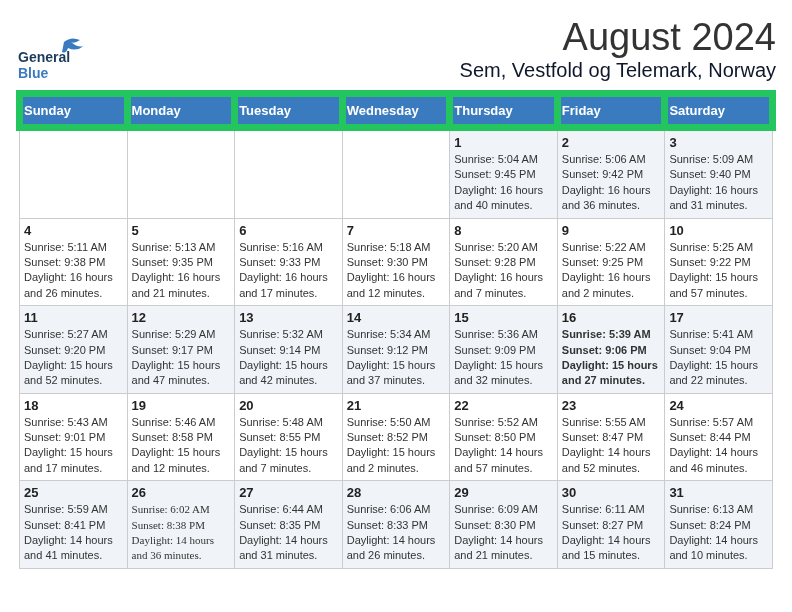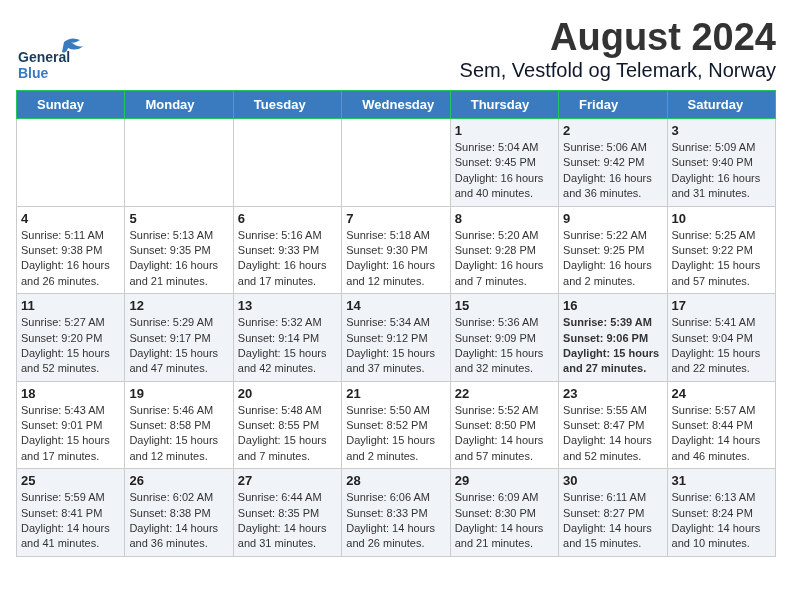--- a/index.html
+++ b/index.html
@@ -19,42 +19,42 @@
     .logo {
       display: flex;
       flex-direction: column;
       align-items: flex-start;
     }
     .title-block {
       text-align: right;
     }
     .main-title {
       font-size: 38px;
-      font-weight: bold;
+      font-weight: normal;
       color: #333;
     }
     .subtitle {
       font-size: 20px;
       color: #0f172a;
     }
     table {
       width: 100%;
       border-collapse: collapse;
       table-layout: fixed;
     }
     thead tr {
       background: #3a7bbf;
       color: #fff;
     }
     thead th {
-      padding: 6px 20px;
+      padding: 6px 1px;
       font-size: 13px;
       font-weight: bold;
       text-align: left;
-      border: 1px solid #22c55e;
+      border: 7px solid #22c55e;
     }
     tbody tr {
       background: #fff;
     }
     tbody tr:nth-child(odd) {
       background: #f0f4f8;
     }
     tbody td {
       padding: 4px 4px;
       font-size: 11px;
@@ -294,21 +294,21 @@
       <tr>
         <td>
           <span class="day-number">25</span>
           <div class="day-info" style="white-space: pre-line;">Sunrise: 5:59 AM
 Sunset: 8:41 PM
 Daylight: 14 hours
 and 41 minutes.</div>
         </td>
         <td>
           <span class="day-number">26</span>
-          <div class="day-info" style="white-space: pre-line;">Sunrise: 6:02 AM
+          <div class="day-info" style="white-space: pre-line; font-family: Liberation Serif, serif;">Sunrise: 6:02 AM
 Sunset: 8:38 PM
 Daylight: 14 hours
 and 36 minutes.</div>
         </td>
         <td>
           <span class="day-number">27</span>
           <div class="day-info" style="white-space: pre-line;">Sunrise: 6:44 AM
 Sunset: 8:35 PM
 Daylight: 14 hours
 and 31 minutes.</div>

